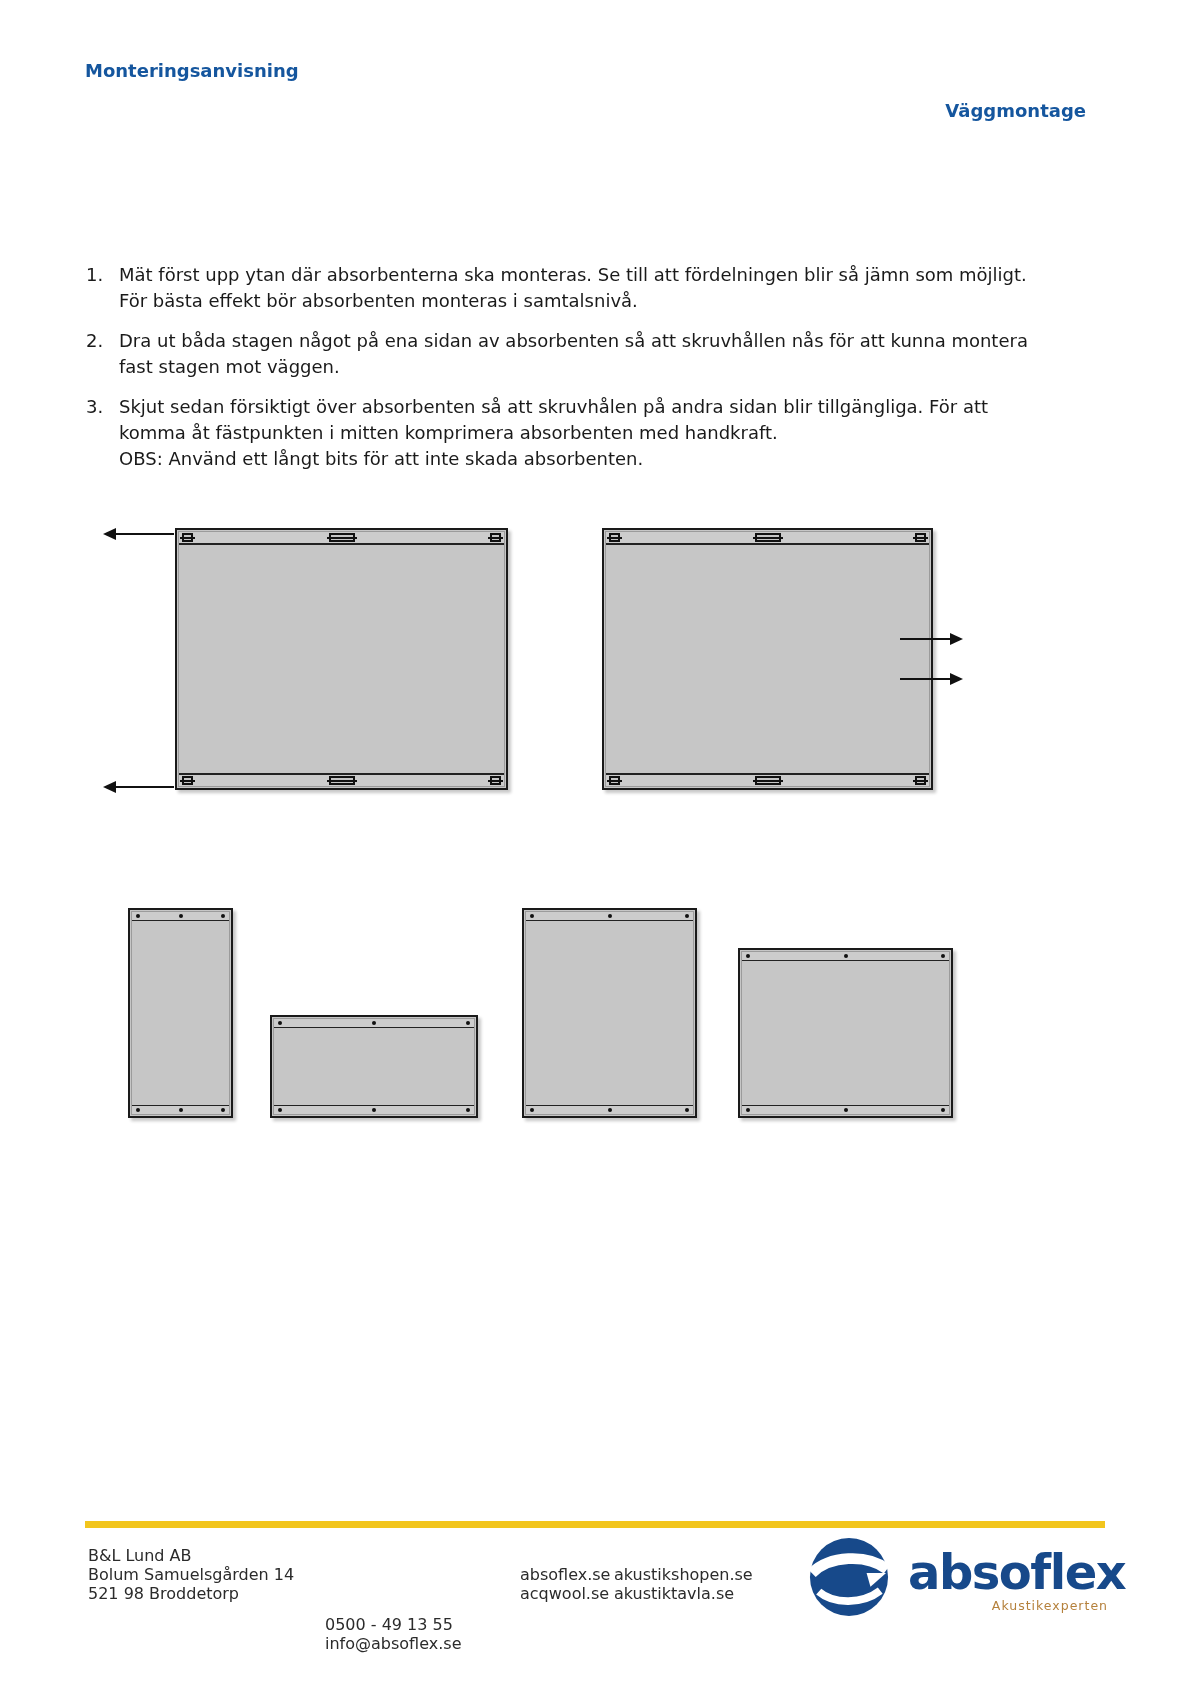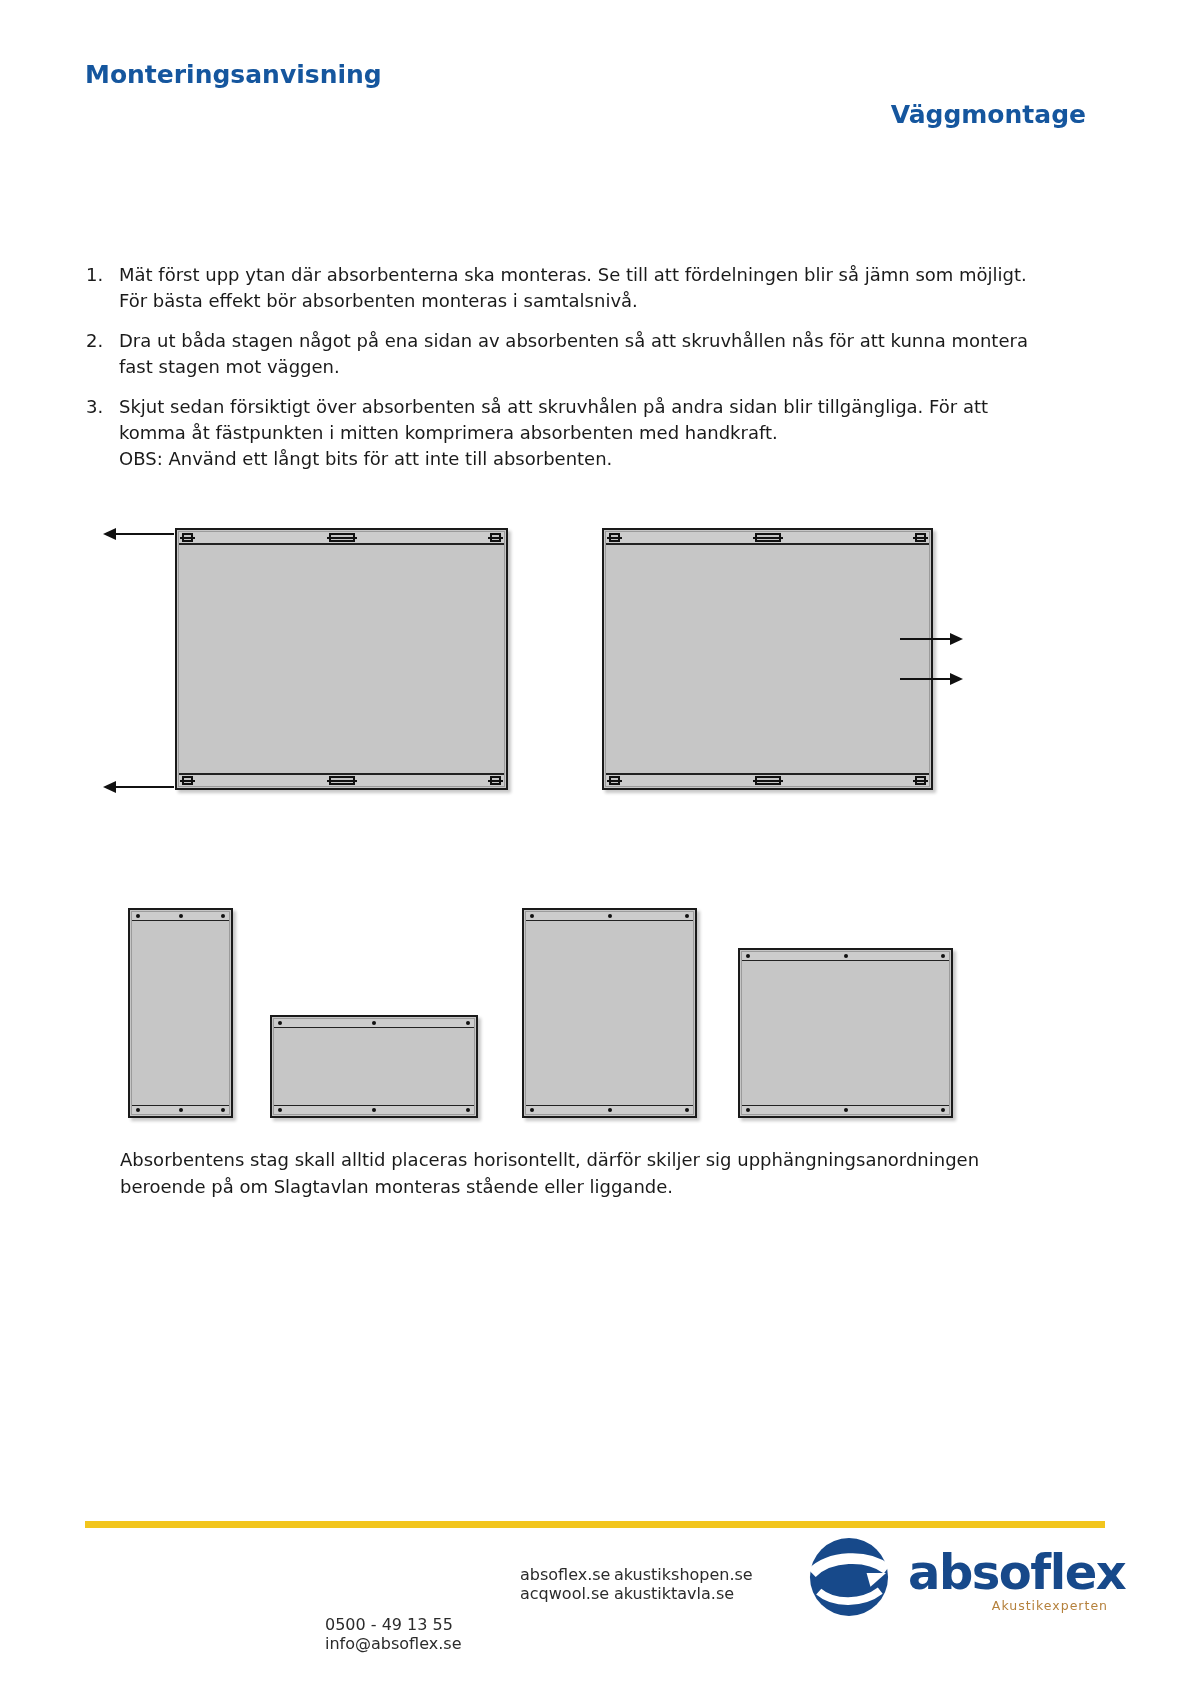--- a/index.html
+++ b/index.html
@@ -4,21 +4,21 @@
 <style>
   html,body { margin:0; padding:0; background:#e8e8e8; }
   .page {
     position:relative; width:1190px; height:1684px; margin:0 auto;
     background:#ffffff; overflow:hidden;
     font-family:"DejaVu Sans", "Liberation Sans", sans-serif;
     color:#1a1a1a;
   }
 
   
-  .hdr { position:absolute; top:60px; font-size:25px; font-weight:bold; color:#15569E; }
+  .hdr { position:absolute; top:60px; font-size:18px; font-weight:bold; color:#15569E; }
   .hdr-left  { left:85px; }
   .hdr-right { right:104px;margin-top:40px; }
   .doc-title {
     position:absolute; left:82px; top:118px; margin:0;
     font-size:60px; font-weight:bold; color:#15569E; letter-spacing:0;
   }
 
   
   .steps { position:absolute; left:86px; top:262px; width:968px; }
   .step  { display:flex; margin-bottom:14px; font-size:18px; line-height:26px; }
@@ -104,21 +104,21 @@
       <span class="txt">Mät först upp ytan där absorbenterna ska monteras. Se till att fördelningen blir så jämn som möjligt. För bästa effekt bör absorbenten monteras i samtalsnivå.</span>
     </div>
     <div class="step">
       <span class="num">2.</span>
       <span class="txt">Dra ut båda stagen något på ena sidan av absorbenten så att skruvhållen nås för att kunna montera fast stagen mot väggen.</span>
     </div>
     <div class="step">
       <span class="num">3.</span>
       <span class="txt">
         <div>Skjut sedan försiktigt över absorbenten så att skruvhålen på andra sidan blir tillgängliga.  För att komma åt fästpunkten i mitten komprimera absorbenten med handkraft.</div>
-        <div class="note">OBS: Använd ett långt bits för att inte till absorbenten.</div>
+        <div class="note">OBS: Använd ett långt bits för att inte skada absorbenten.</div>
       </span>
     </div>
   </div>
 
   <div class="panel" style="left:175px; top:528px; width:333px; height:262px;">
     <div class="rail top">
       <span class="clip l"></span>
       <span class="clip c"></span>
       <span class="clip r"></span>
     </div>
@@ -191,24 +191,28 @@
       <span class="screw c"></span>
       <span class="screw r"></span>
     </div>
     <div class="rail small bottom">
       <span class="screw l"></span>
       <span class="screw c"></span>
       <span class="screw r"></span>
     </div>
   </div>
 
-  <div class="caption">Absorbentens stag skall alltid placeras horisontellt, därför skiljer sig upphängningsanordningen beroende på om Slagtavlan monteras stående eller liggande.</div>
 
   <div class="gold-rule"></div>
 
+  <div class="f-col f-col1">
+    <div>B&amp;L Lund AB</div>
+    <div>Bolum Samuelsgården 14</div>
+    <div>521 98 Broddetorp</div>
+  </div>
   <div class="f-col f-col2">
     <div>0500 - 49 13 55</div>
     <div>info@absoflex.se</div>
   </div>
   <div class="f-col f-col3">
     <div>absoflex.se</div>
     <div>acqwool.se</div>
   </div>
   <div class="f-col f-col4">
     <div>akustikshopen.se</div>

